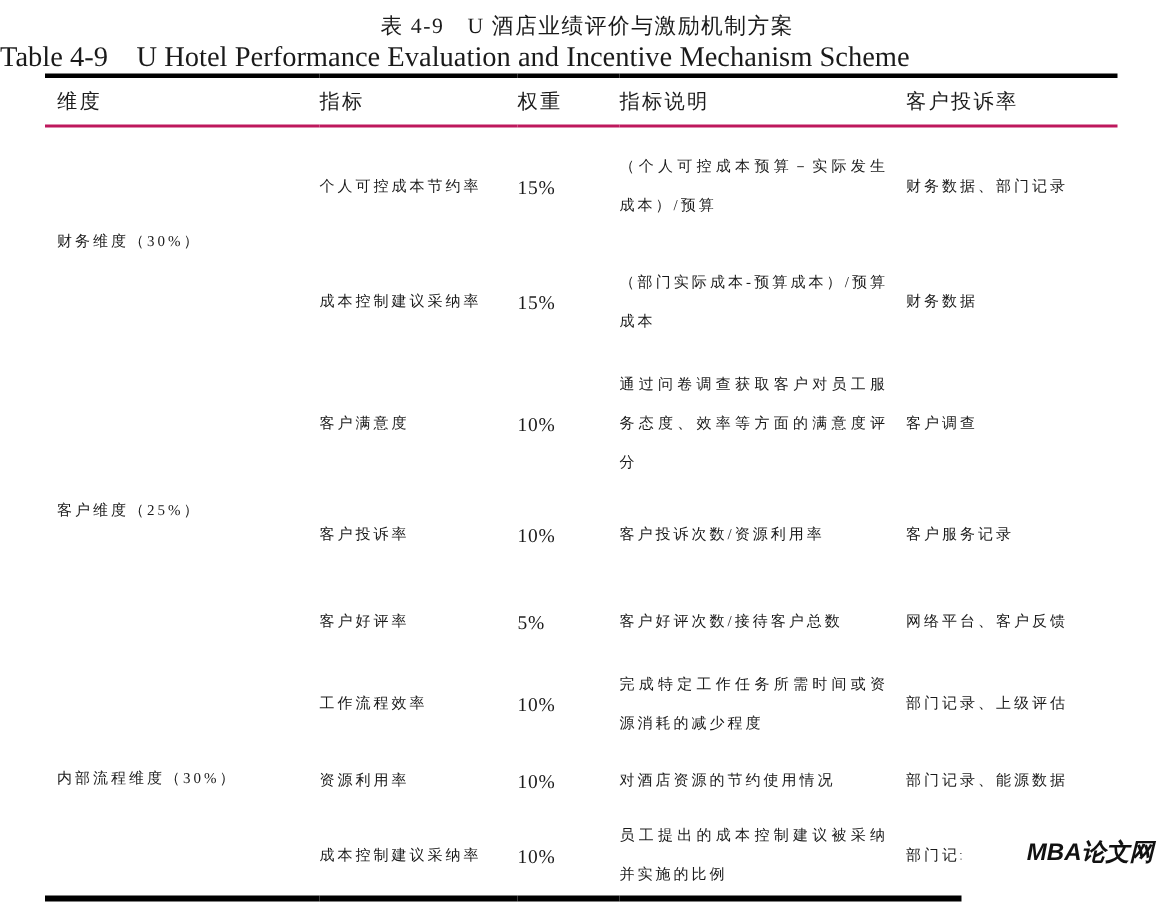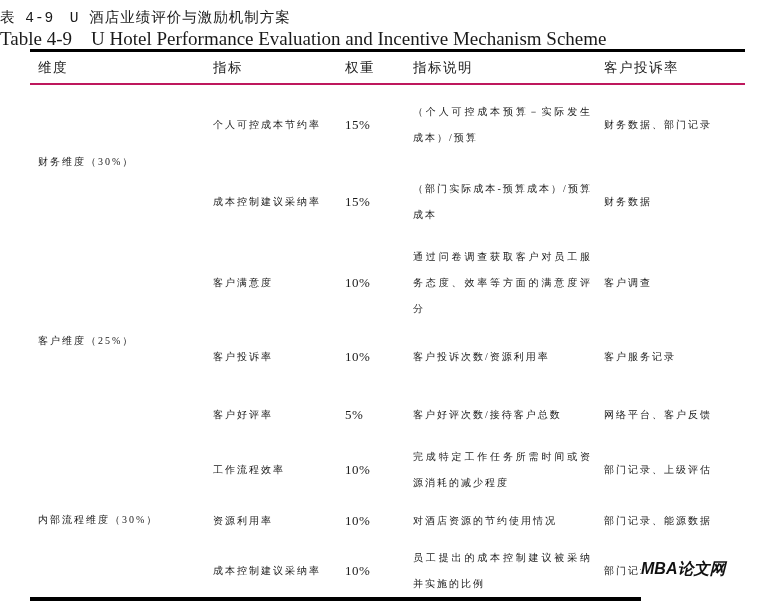--- a/index.html
+++ b/index.html
@@ -1,21 +1,21 @@
 <!DOCTYPE html>
 <html><head>
 <meta charset="utf-8">
 <style>
   html,body{margin:0;padding:0;}
   body{
     width:783px;height:603px;background:#ffffff;position:relative;overflow:hidden;
     font-family:"Liberation Serif","DejaVu Serif",serif;color:#1a1a1a;
   }
   .title-zh{
-    padding-top:8px;font-size:14.5px;letter-spacing:1px;line-height:20px;font-family:Liberation Mono, monospace;
+    text-align:center;padding-top:8px;font-size:14.5px;letter-spacing:1px;line-height:20px;
   }
   .title-en{
     text-align:left;font-weight:normal;font-size:19px;line-height:18px;margin-top:2px;
   }
   table.perf{
     position:absolute;left:30px;top:49px;width:715px;
     border-collapse:collapse;table-layout:fixed;
     border-top:3px solid #000;border-bottom:4px solid #000;
   }
   col.c1{width:183px}col.c2{width:132px}col.c3{width:68px}col.c4{width:191px}col.c5{width:141px}
@@ -29,21 +29,21 @@
   }
   td.c-dim{padding-left:8px;}
   td.c-ind{text-align:justify;text-justify:inter-character;padding-right:12px;}
   td.c-w{letter-spacing:0.5px;font-size:13px;margin-top:16px;}
   td.c-desc{text-align:justify;text-justify:inter-character;padding-right:12px;}
   td.c-src{padding-right:6px;}
   tr.r1{height:80px}tr.r2{height:75px}tr.r3{height:88px}tr.r4{height:60px}
   tr.r5{height:55px}tr.r6{height:55px}tr.r7{height:48px}tr.r8{height:45px}
   .watermark{
     position:absolute;right:0;bottom:0;width:142px;height:47px;background:#ffffff;
-    text-align:left;z-index:5;
+    text-align:right;z-index:5;
   }
   .wm-name{
     font-family:"Liberation Sans","DejaVu Sans",sans-serif;
     font-weight:bold;font-style:italic;font-size:16px;line-height:20px;
     color:#111;padding:3px 14px 0 0;
   }
   .wm-url{
     font-family:"Liberation Sans","DejaVu Sans",sans-serif;
     font-style:italic;font-size:12.5px;line-height:16px;padding-right:1px;
     background:linear-gradient(90deg,#d020d0 0%,#3b6be8 35%,#b040c0 65%,#ff4f63 100%);

